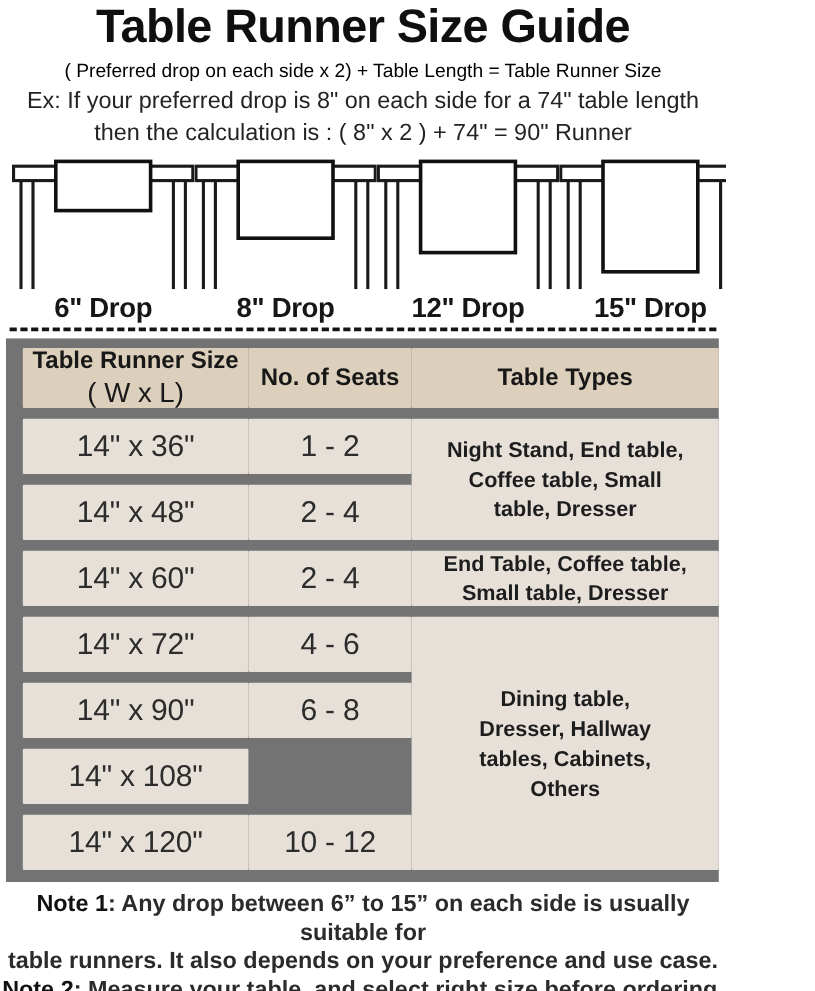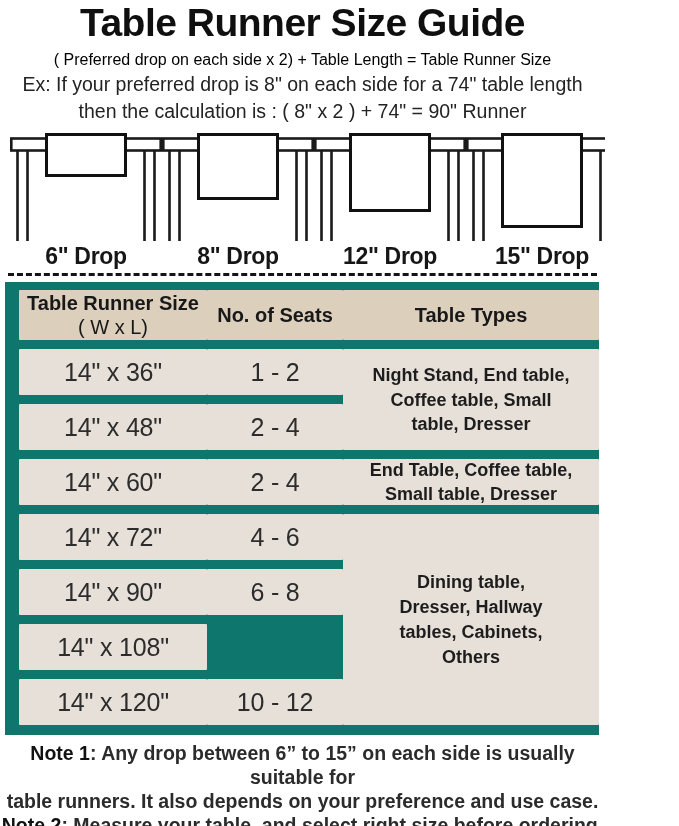--- a/index.html
+++ b/index.html
@@ -32,38 +32,38 @@
   .drop-label{
     margin-top:2px;font-size:23px;font-weight:700;color:#161616;
     letter-spacing:-0.3px;
   }
   .dash-divider{
     margin:3px 8px 0;height:0;
     border-top:3px dashed #141414;
   }
   
   .panel{
-    margin:6px 6px 0 5px;background:#0f766e;
+    margin:6px 6px 0 5px;background:#737373;
     padding:8px 9px 10px 14px;height:435px;
   }
   .grid{
     display:grid;
     grid-template-columns:188px 136px 256px;
     grid-template-rows:50px repeat(7,46px);
     row-gap:9px;
     justify-content:space-between;
     height:100%;
   }
   .cell{
     display:flex;flex-direction:column;align-items:center;justify-content:center;
     text-align:center;border-radius:1px;
   }
   .head{background:#dcd0bc;color:#181818;}
   .head-main{font-size:20px;font-weight:700;line-height:1.15;}
-  .head-sub{font-size:20px;font-weight:400;line-height:1.15;margin-top:1px;}
+  .head-sub{font-size:23px;font-weight:400;line-height:1.15;margin-top:1px;}
   .head-single{font-size:20px;font-weight:700;}
   .data-cell{
     background:#e7e0d9;font-size:25px;font-weight:400;color:#2c2c2c;
     letter-spacing:-0.2px;
   }
   .types-cell{
     background:#e7e0d9;font-size:18px;font-weight:700;color:#1d1d1d;
     line-height:1.38;white-space:pre-line;padding:0 6px;
   }
   

